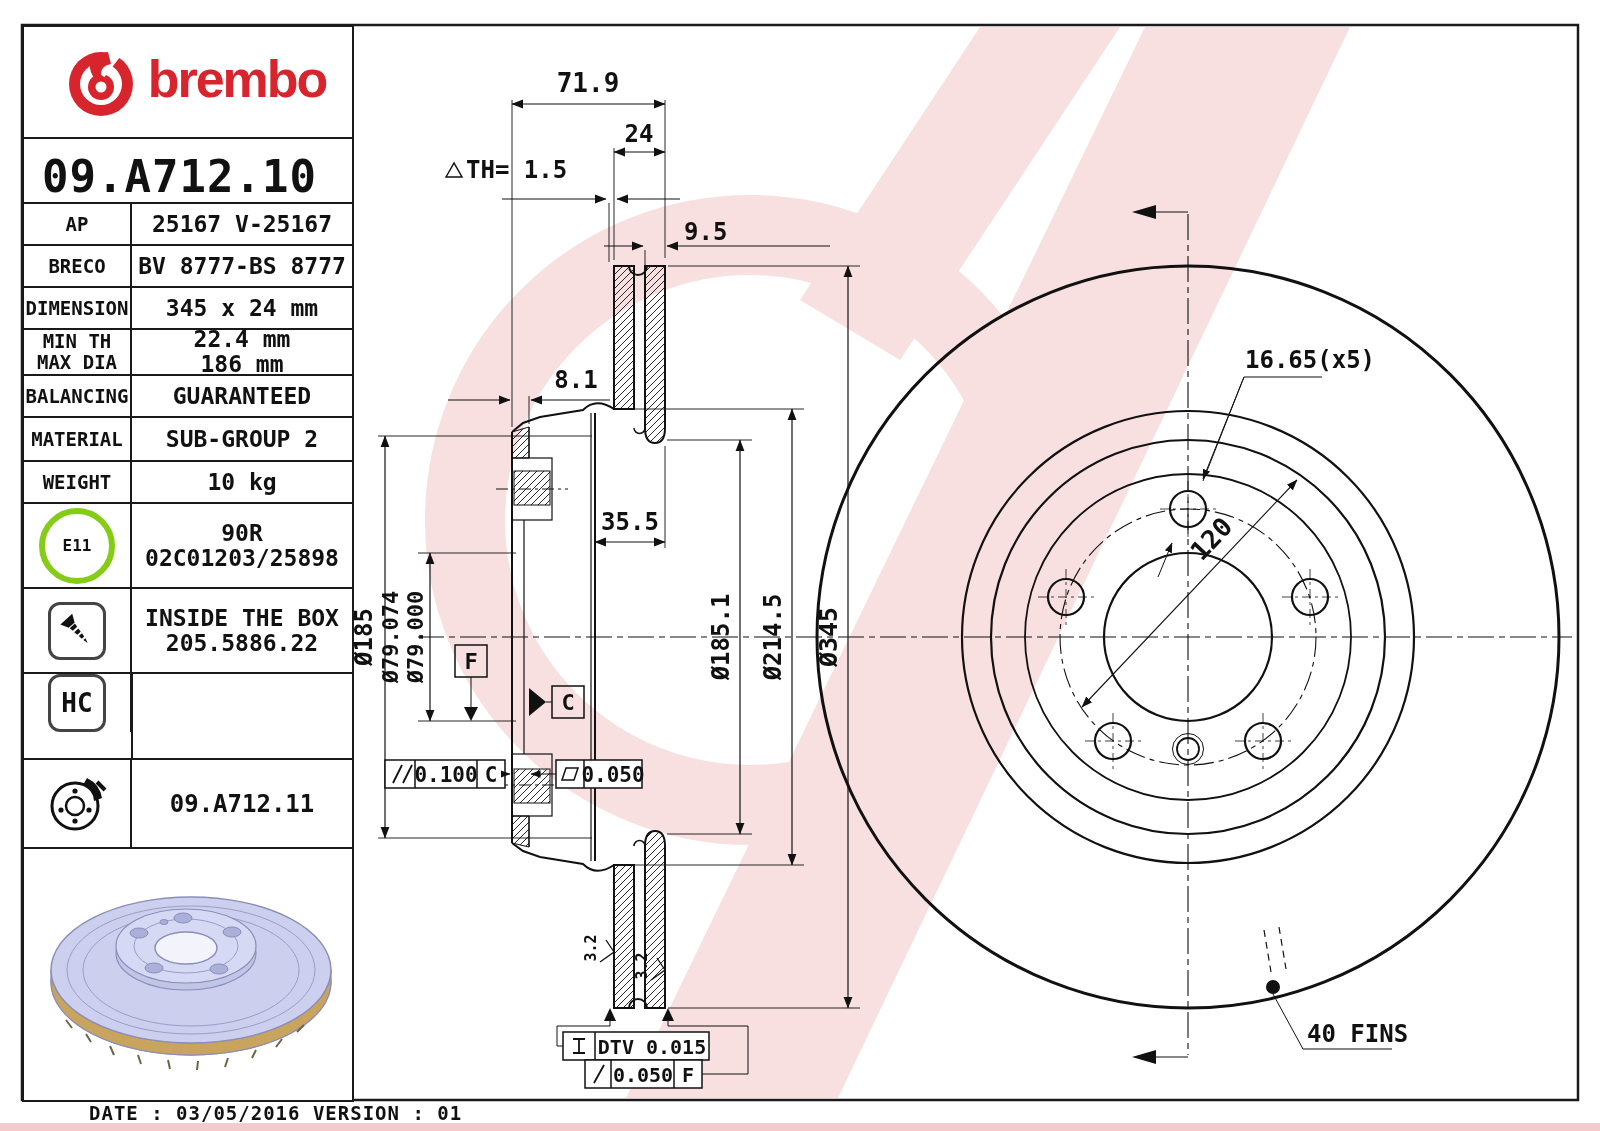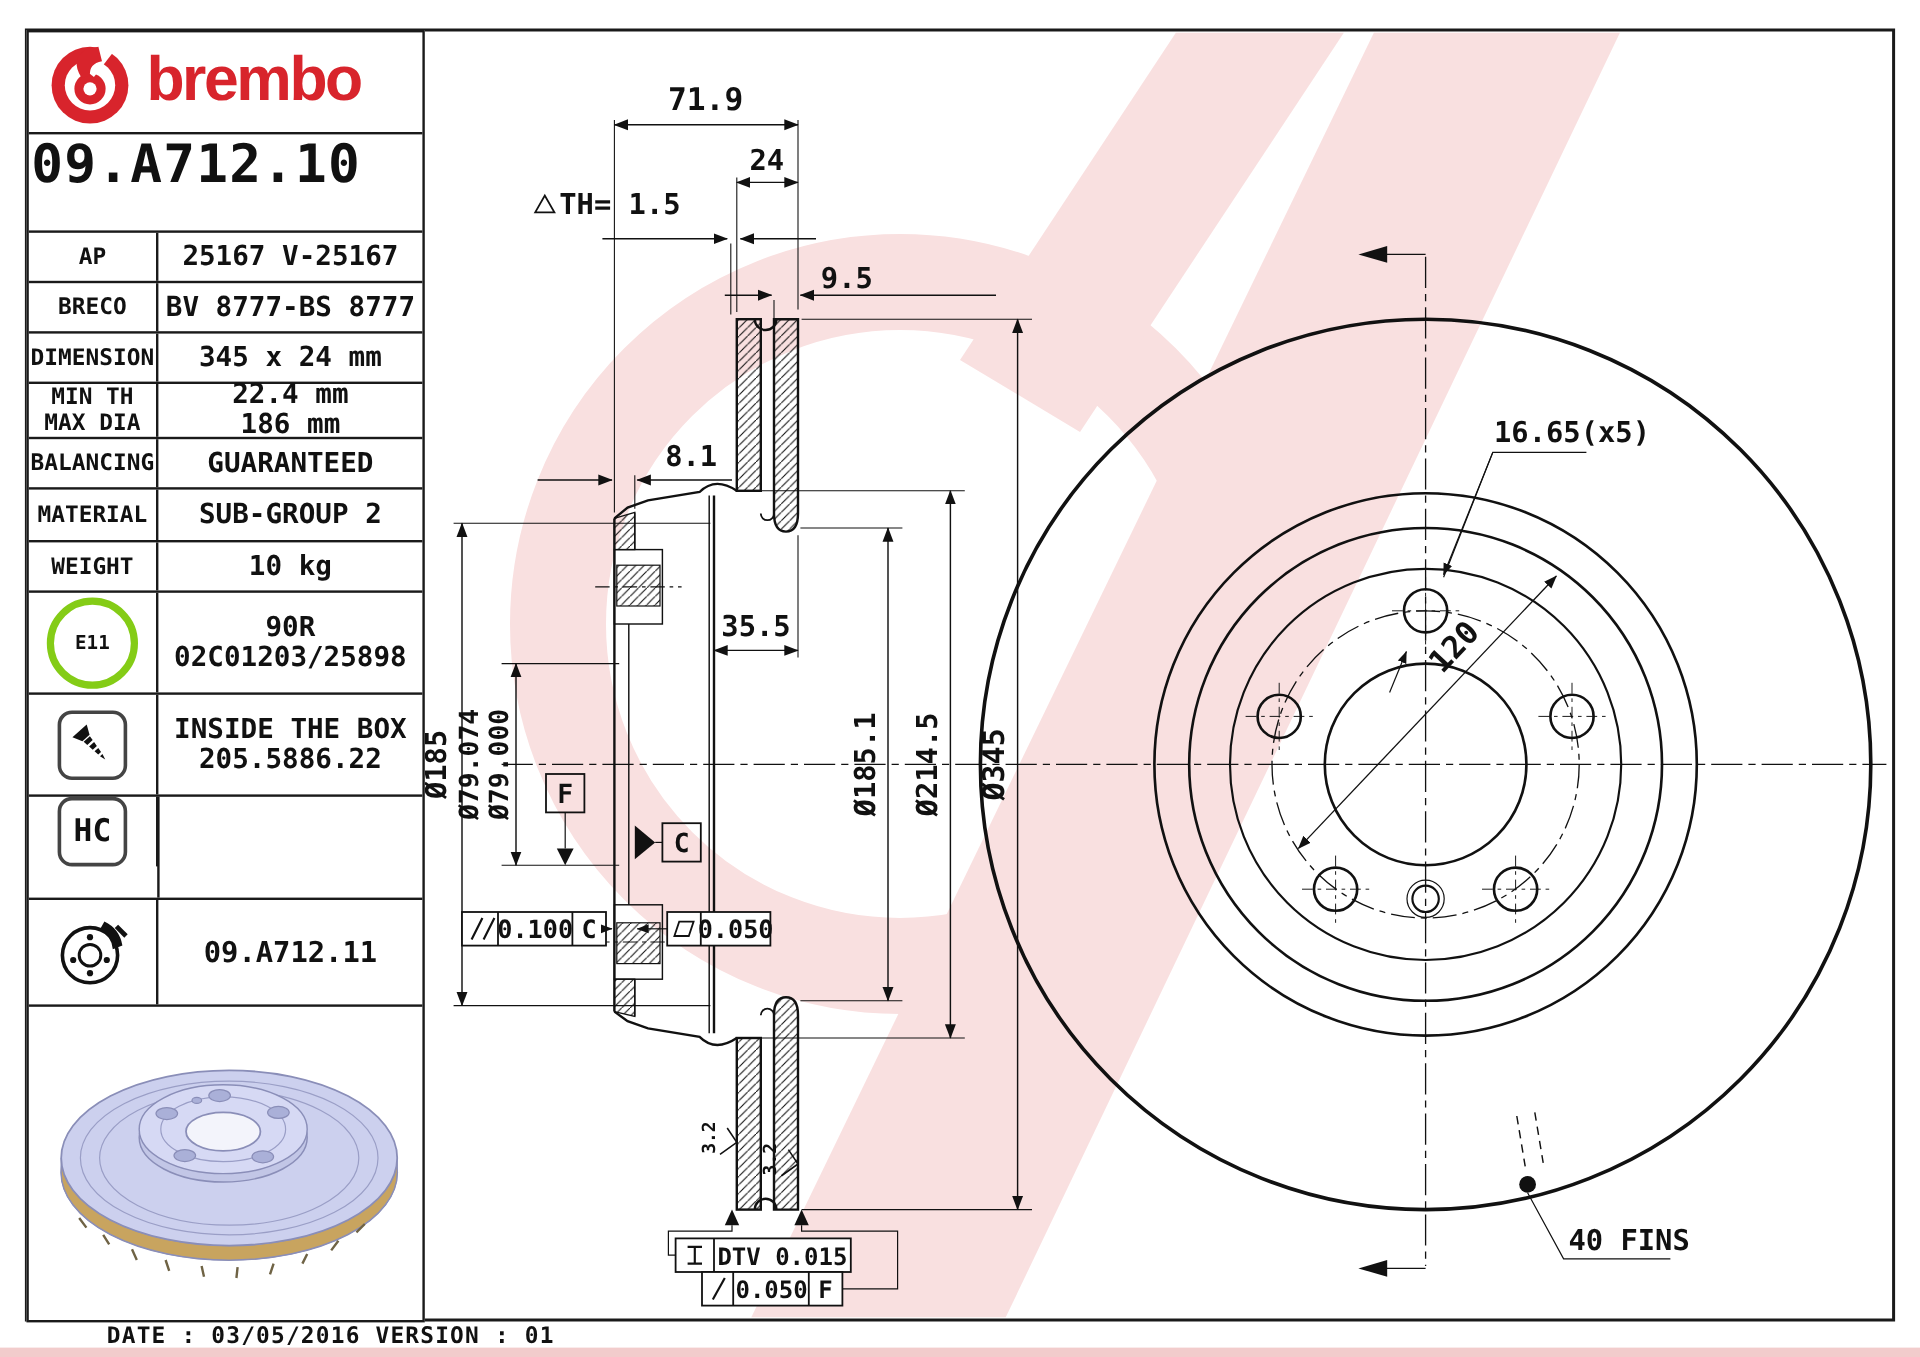--- a/index.html
+++ b/index.html
@@ -9,22 +9,22 @@
   
   #spec-table{position:absolute;left:22px;top:25px;width:332px;height:1077px;
     border:2px solid #1a1a1a;box-sizing:border-box;display:flex;flex-direction:column;background:#fff;z-index:5;}
   .trow{display:flex;border-top:2px solid #1a1a1a;box-sizing:border-box;flex:0 0 auto;}
   .trow:first-child{border-top:none;}
   .lcell{width:108px;border-right:2px solid #1a1a1a;box-sizing:border-box;display:flex;
          flex-direction:column;align-items:center;justify-content:center;text-align:center;}
   .vcell{flex:1;display:flex;flex-direction:column;align-items:center;justify-content:center;text-align:center;}
   .lbl{font-weight:bold;font-size:19px;line-height:21px;}
   .val{font-weight:bold;font-size:23px;line-height:25px;}
-  .logo-row{height:83px;align-items:center;justify-content:flex-start;display:flex;padding-left:14px;}
-  .part-row{height:82px;display:flex;align-items:flex-start;padding-left:2px;}
+  .logo-row{height:110px;align-items:center;justify-content:center;display:flex;padding-left:14px;}
+  .part-row{height:65px;display:flex;align-items:flex-end;padding-left:18px;}
   .part-num{font-weight:bold;font-size:44px;letter-spacing:1px;}
   .badge-circle{width:64px;height:64px;border:6px solid #84cc16;border-radius:50%;display:flex;
     align-items:center;justify-content:center;font-weight:bold;font-size:16px;}
   .badge-square{width:58px;height:58px;border:3px solid #444;border-radius:12px;display:flex;
     align-items:center;justify-content:center;font-weight:bold;font-size:26px;box-sizing:border-box;}
   .hc-split{position:relative;flex-direction:column;}
   .hc-split .divider{position:absolute;left:107px;top:0;bottom:0;width:2px;background:#1a1a1a;}
   .wordmark{font-family:"Liberation Sans",sans-serif;font-weight:bold;font-size:52px;
     color:#d8242c;letter-spacing:-2px;margin-left:10px;margin-top:-6px;}
   #date-line{position:absolute;left:74px;top:1102px;font-weight:bold;font-size:19px;letter-spacing:1px;z-index:6;margin-left:15px;}

